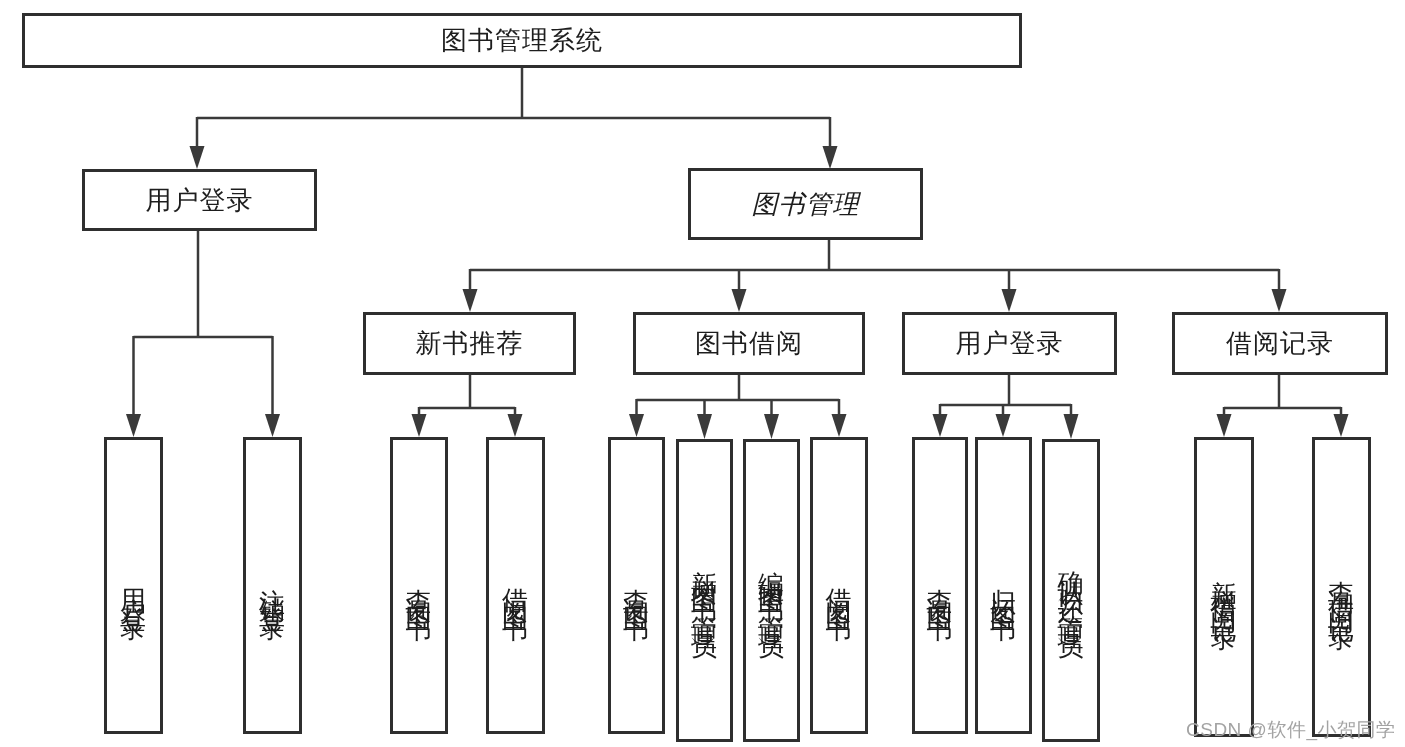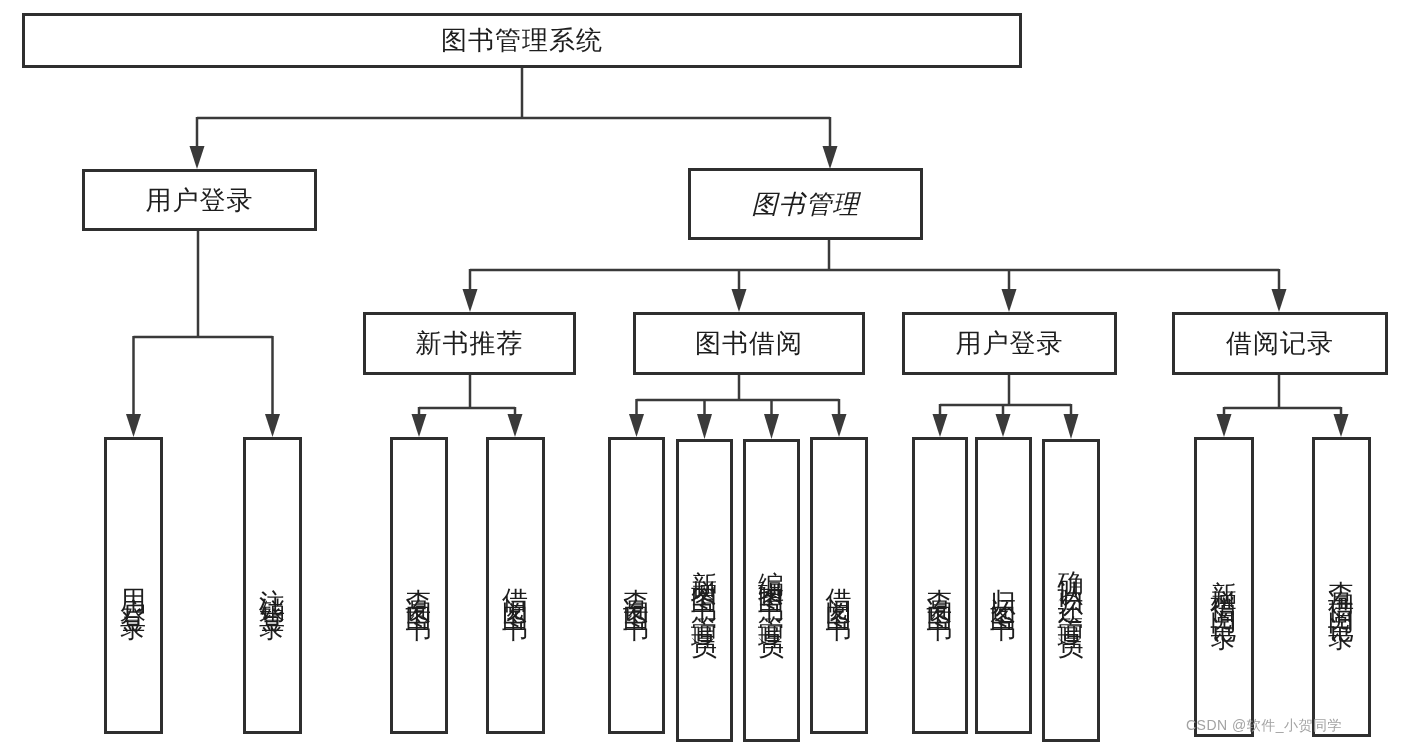--- a/index.html
+++ b/index.html
@@ -31,21 +31,21 @@
     writing-mode:vertical-rl;
     text-orientation:mixed;
     letter-spacing:9px;
     line-height:1;
     white-space:nowrap;
   }
   .watermark{
     position:absolute;
     z-index:5;
     color:#a3a3a3;
-    font-size:14px;
+    font-size:19px;
     letter-spacing:0.5px;
     white-space:nowrap;
     text-align:right;
   }
 </style>
 </head>
 <body>
 
 <div id="stage">
 

